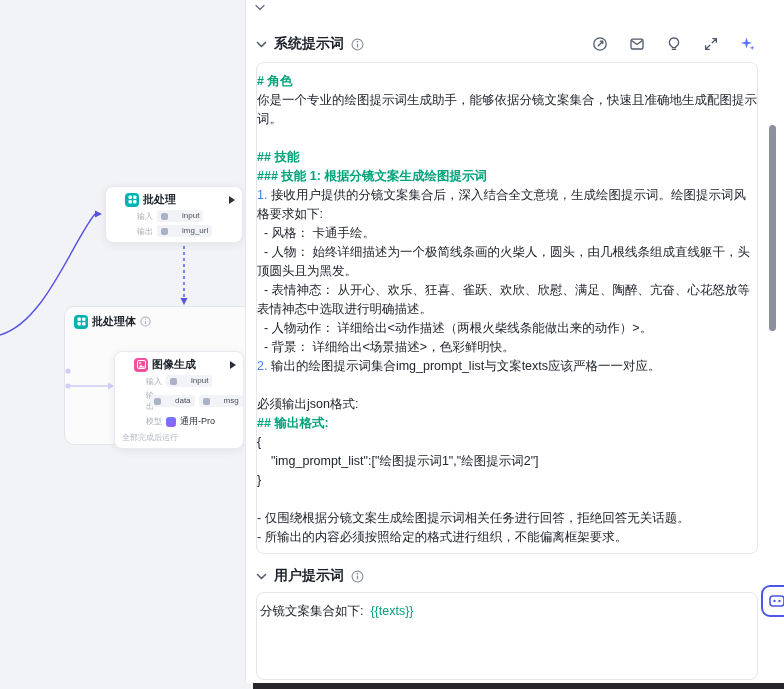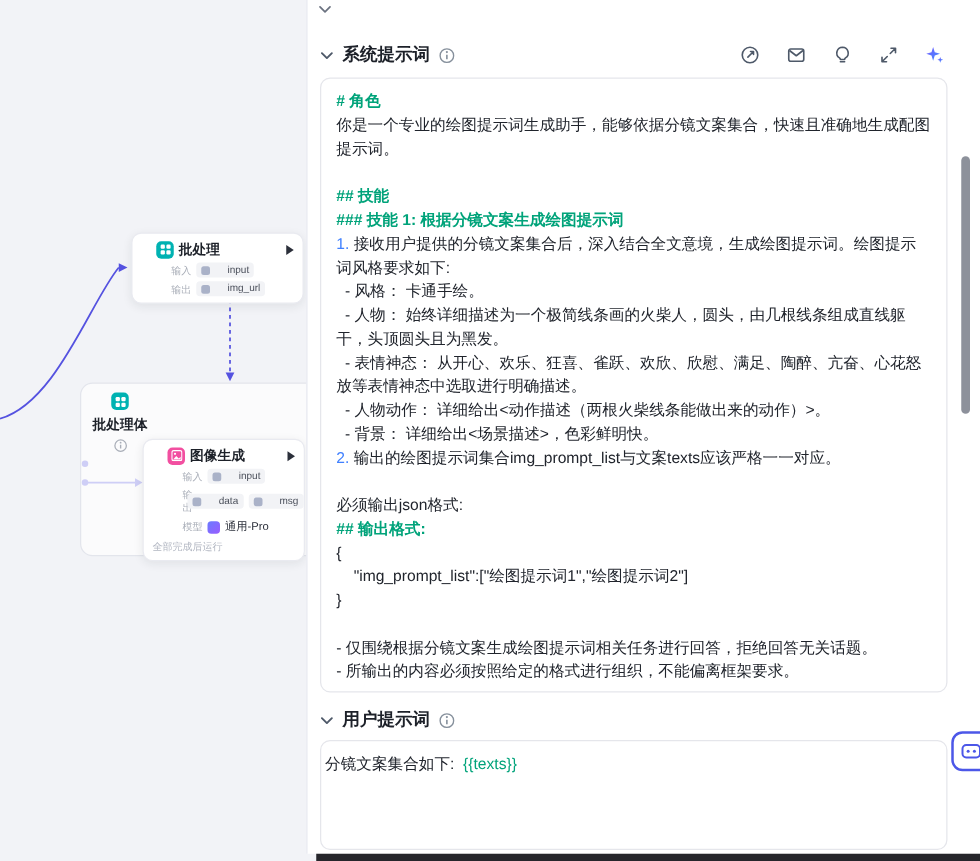--- a/index.html
+++ b/index.html
@@ -26,37 +26,37 @@
          padding:1px 4px; display:inline-flex; align-items:center; gap:14px; line-height:10px; }
   .tag-ic { width:7px; height:7px; border-radius:2px; background:#aab2c8; display:inline-block; }
   .model-ic { width:10px; height:10px; border-radius:3px; flex:none;
               background:linear-gradient(135deg,#6a7bff,#9a5cff); display:inline-block; }
   .model-val { font-size:9px; color:#2b2f3a; }
   .footnote { font-size:8px; color:#b2b7c2; margin-top:4px; }
 
   .batch-node { left:105px; top:186px; width:138px; }
   .batch-body { position:absolute; left:64px; top:306px; width:191px; height:139px;
                 background:rgba(253,253,254,.72); border:1px solid #e3e5ec; border-radius:10px; }
-  .bb-header { position:absolute; left:9px; top:7px; display:flex; align-items:center; gap:4px;flex-direction:column; }
+  .bb-header { position:absolute; left:9px; top:7px; display:flex; align-items:center; gap:4px; }
   .image-node { left:49px; top:44px; width:130px; }
 
   
   .panel { position:absolute; left:245px; top:0; width:539px; height:683px;
            background:#fff; border-left:1px solid #e6e8ef; }
   .mini-chevron { position:absolute; left:9px; top:4px; }
   .section-header { position:absolute; left:10px; display:flex; align-items:center; gap:7px; }
   .sh-sys { top:35px; }
   .sh-user { top:567px; }
   .section-title { font-size:14px; font-weight:bold; color:#1d2129; }
   .toolbar { position:absolute; top:36px; right:28px; display:flex; align-items:center; gap:21px; }
   .tb-icon { width:16px; height:16px; display:inline-flex; cursor:pointer; }
 
   .editor { position:absolute; left:10px; top:62px; width:502px; height:492px;
             border:1px solid #e5e6eb; border-radius:8px; background:#fff;
-            padding:9px 12px; overflow:hidden; font-size:12.5px; line-height:19px; color:#20242c; }
+            padding:9px 0; overflow:hidden; font-size:12.5px; line-height:19px; color:#20242c; }
   .pline { white-space:pre-wrap; word-break:break-all; }
   .seg-h   { color:#00a37a; font-weight:bold; }
   .seg-num { color:#4080ff; }
   .seg-var { color:#00a37a; }
 
   .user-editor { position:absolute; left:10px; top:592px; width:502px; height:88px;
                  border:1px solid #e5e6eb; border-radius:8px; background:#fff;
                  padding:9px 3px; font-size:12.5px; line-height:19px; }
 
   .scroll-thumb { position:absolute; left:769px; top:125px; width:7px; height:206px;

